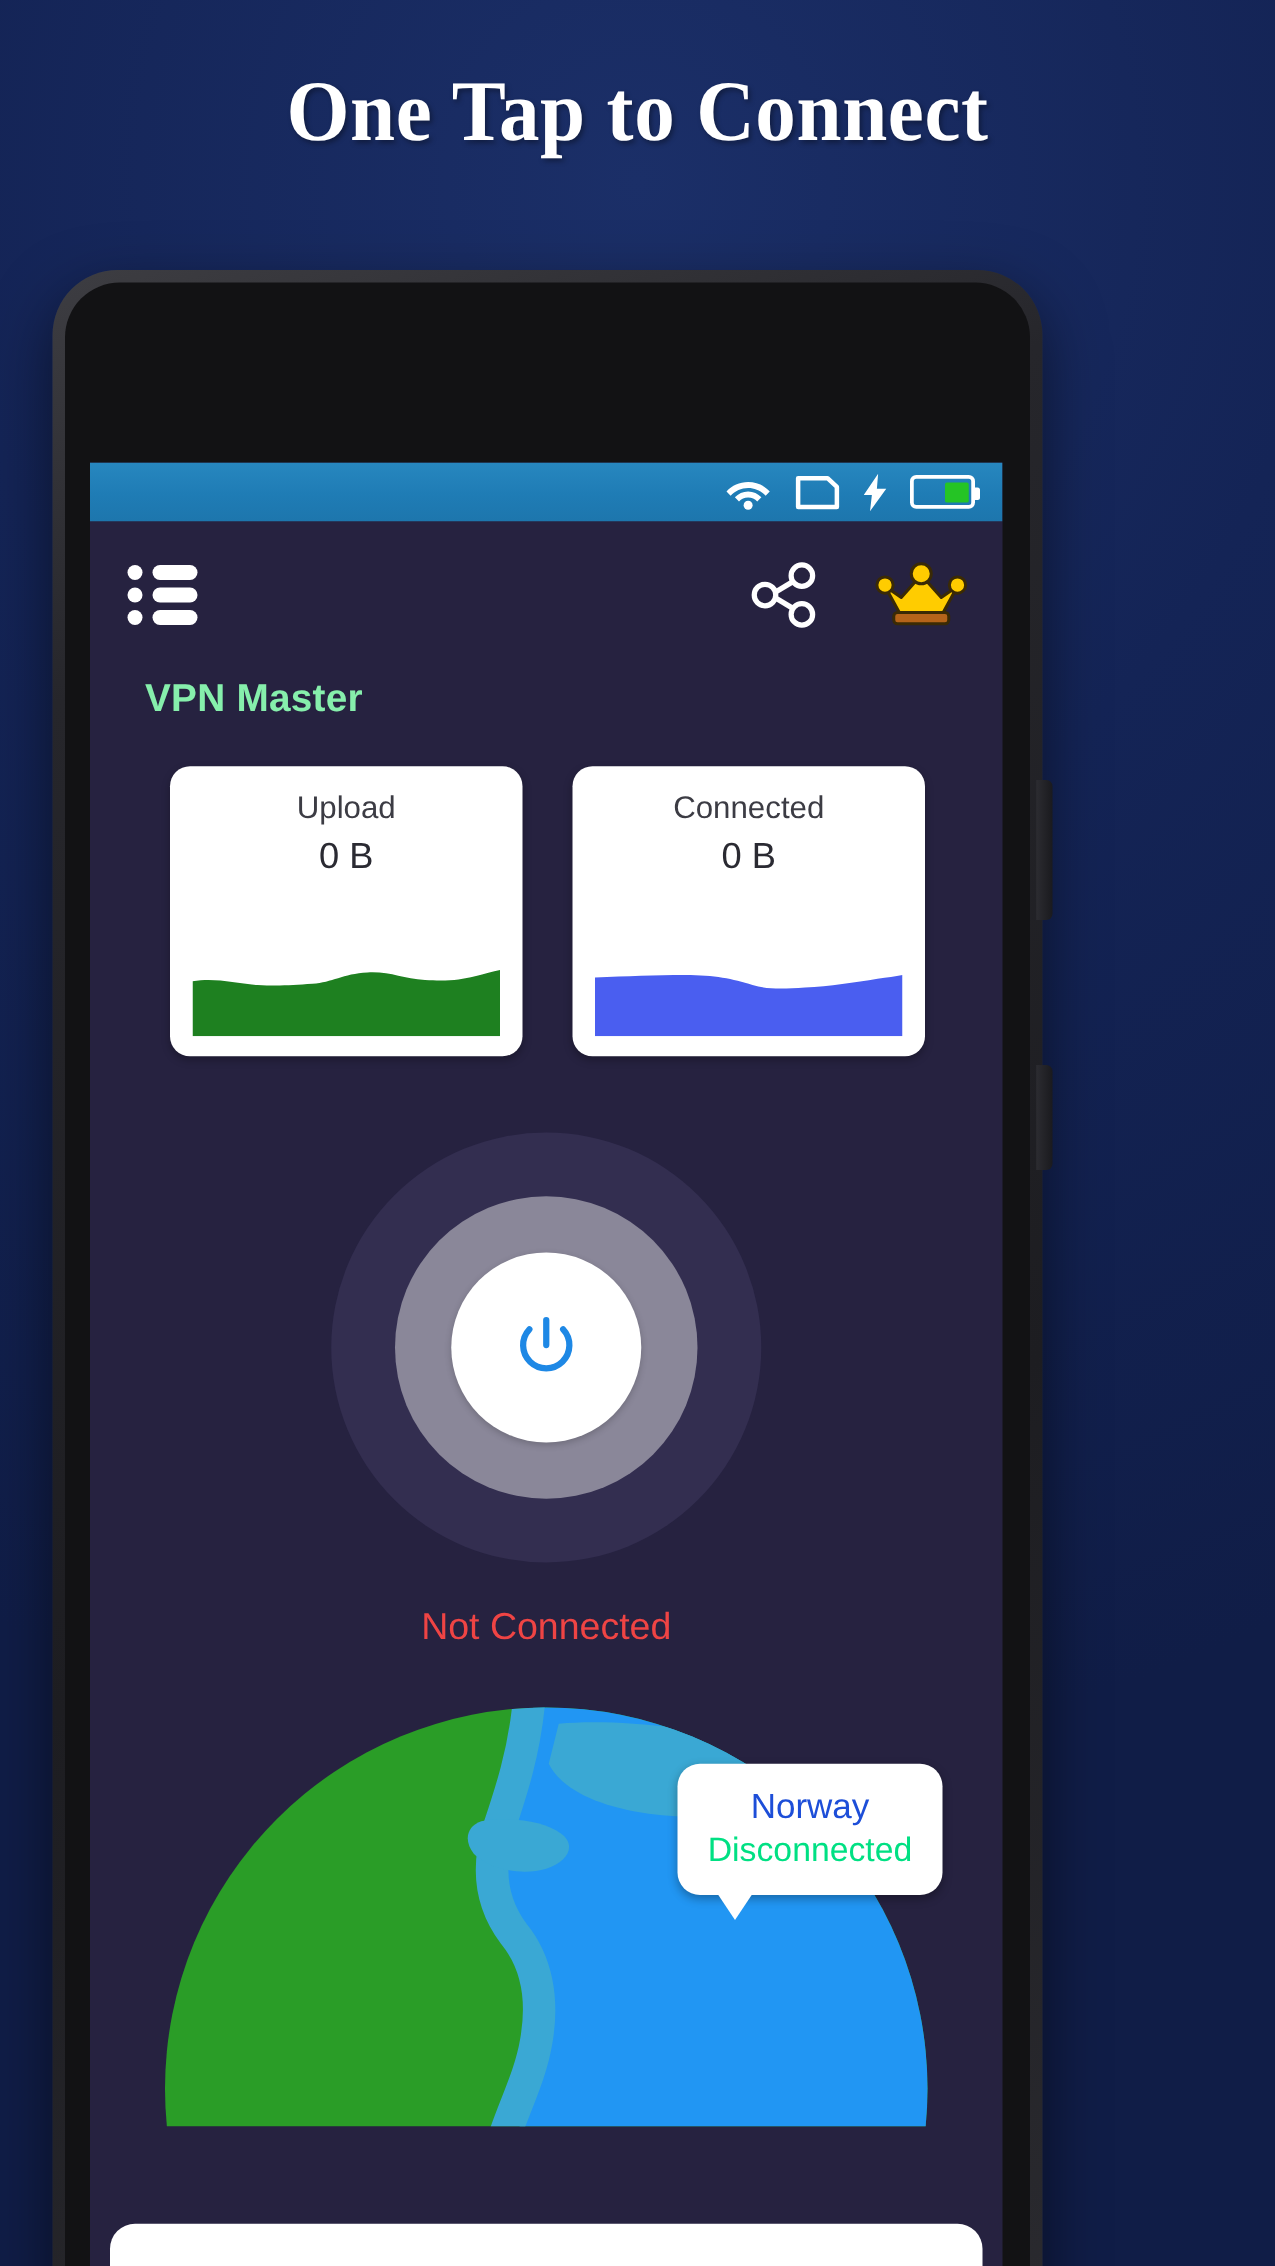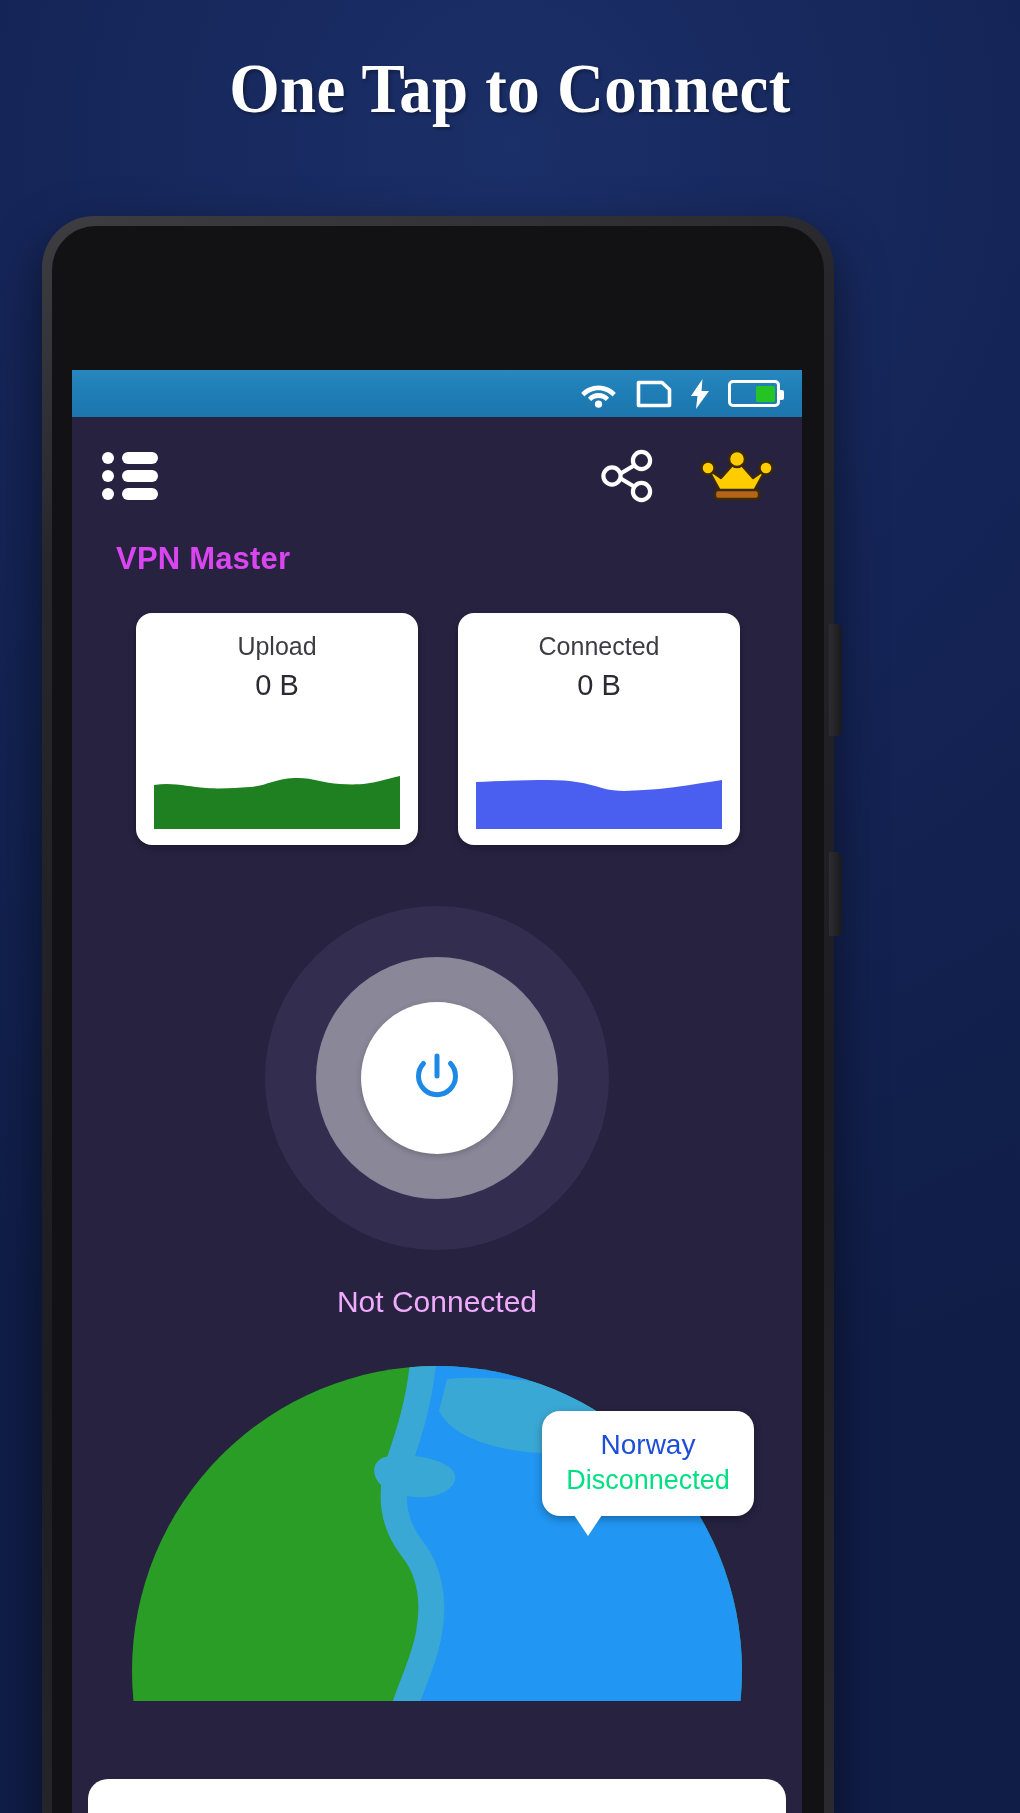--- a/index.html
+++ b/index.html
@@ -178,21 +178,21 @@
     display: flex;
     align-items: center;
     gap: 42px;
   }
 
   
   #crown-icon { width: 74px; height: 58px; display: block; }
 
   
   #app-title {
-    color: #d946ef;
+    color: #86efac;
     font-size: 31px;
     font-weight: bold;
     padding: 6px 0 0 44px;
     letter-spacing: 0.2px;
   }
 
   
   #stat-cards {
     display: flex;
     gap: 40px;
@@ -260,21 +260,21 @@
     align-items: center;
     justify-content: center;
     cursor: pointer;
     box-shadow: 0 2px 6px rgba(0,0,0,0.2);
   }
   #power-glyph { width: 58px; height: 58px; display: block; }
 
   
   #connection-status {
     text-align: center;
-    color: #f0abfc;
+    color: #ef4444;
     font-size: 30px;
     margin-top: -8px;
   }
 
   
   #globe-area {
     position: relative;
     height: 340px;
     margin-top: 42px;
     overflow: hidden;

